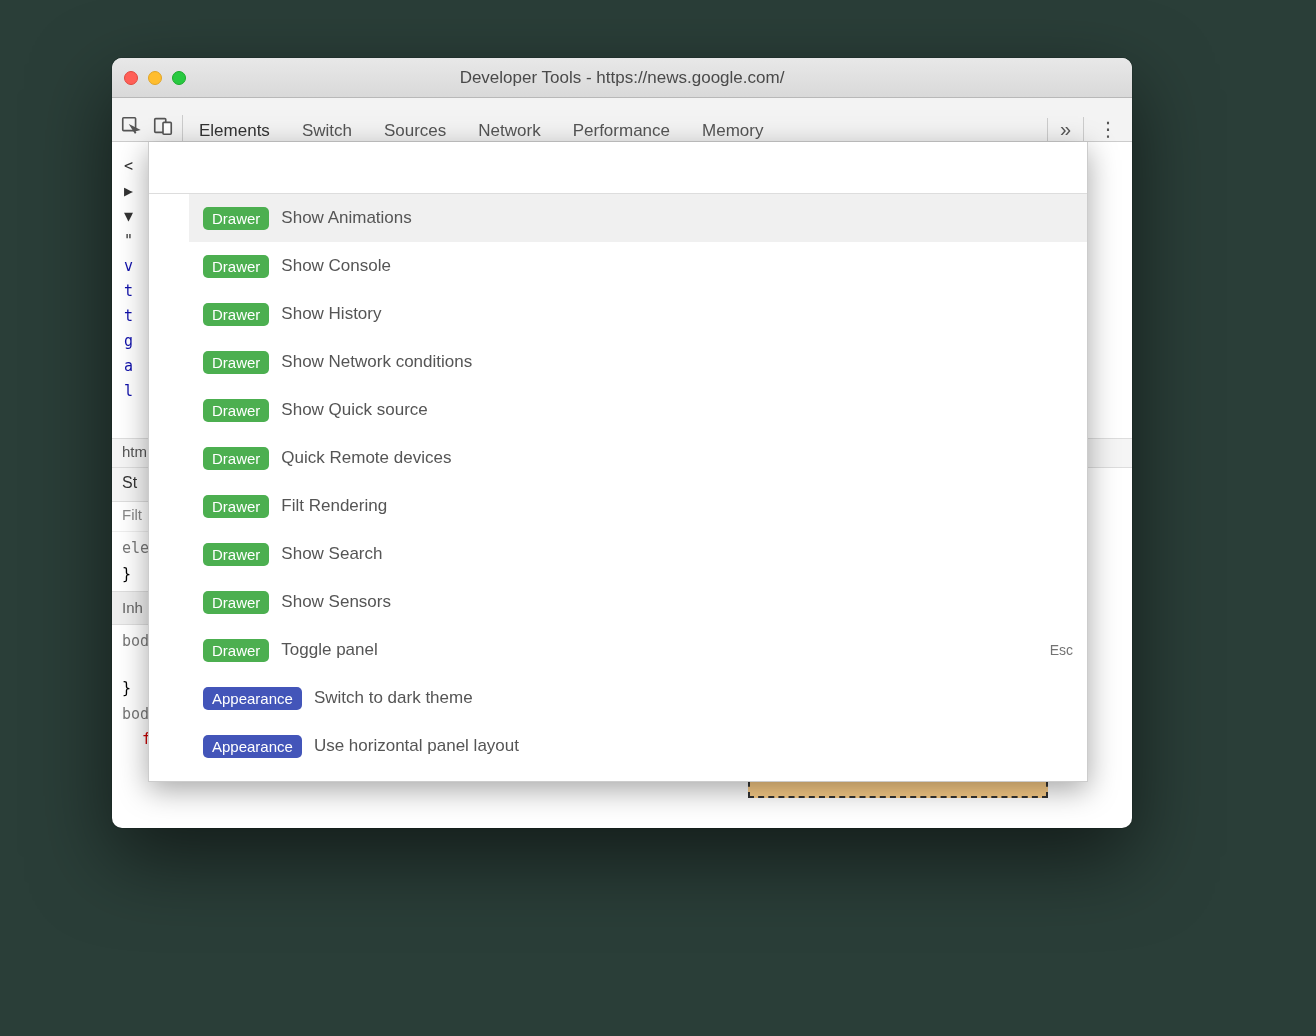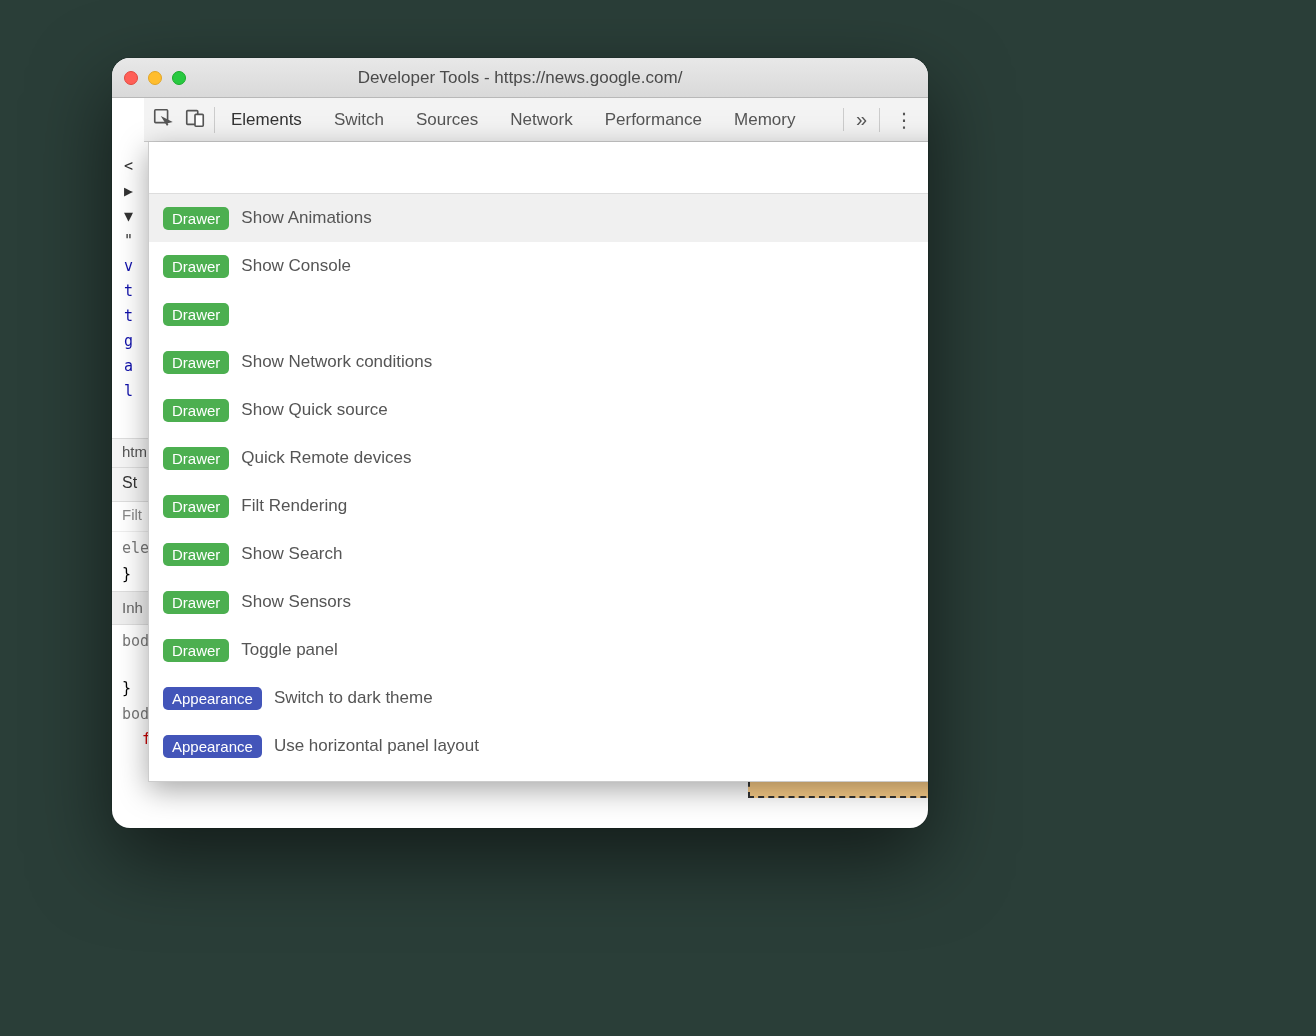--- a/index.html
+++ b/index.html
@@ -8,24 +8,24 @@
     font-family: -apple-system, BlinkMacSystemFont, "Segoe UI", Helvetica, Arial, sans-serif;
     width: 1316px;
     height: 1036px;
     position: relative;
     overflow: hidden;
   }
   .window {
     position: absolute;
     top: 58px;
     left: 112px;
-    width: 816px;
+    width: 1020px;
     height: 770px;
     background: #fff;
-    border-radius: 18px;
+    border-radius: 10px;
     box-shadow: 0 30px 80px rgba(0,0,0,0.55), 0 0 0 1px rgba(0,0,0,0.1);
     overflow: hidden;
   }
   .titlebar {
     height: 40px;
     background: linear-gradient(#e8e8e8, #d9d9d9);
     border-bottom: 1px solid #b8b8b8;
     display: flex;
     align-items: center;
     padding: 0 12px;
@@ -41,23 +41,22 @@
     left: 0; right: 0;
     text-align: center;
     font-size: 17px;
     color: #4a4a4a;
     pointer-events: none;
   }
   .toolbar {
     height: 44px;
     border-bottom: 1px solid #ccc;
     display: flex;
-    align-items: center;
+    align-items: flex-end;
     background: #f3f3f3;
-    margin-left: 32px;
   }
   .tool-icons {
     display: flex;
     align-items: center;
     padding: 0 8px;
     gap: 10px;
     border-right: 1px solid #ccc;
   }
   .tool-icons svg { width: 22px; height: 22px; }
   .tabs {
@@ -222,20 +221,21 @@
     flex: 1;
     overflow: auto;
   }
   .cmd-item {
     display: flex;
     align-items: center;
     height: 48px;
     padding: 0 14px;
     gap: 12px;
     cursor: pointer;
+    margin-left: 40px;
   }
   .cmd-item.selected { background: #f0f0f0; }
   .badge {
     display: inline-flex;
     align-items: center;
     padding: 3px 9px;
     border-radius: 5px;
     color: #fff;
     font-size: 15px;
     font-weight: 500;
@@ -333,20 +333,21 @@
           <span class="cmd-label">Show Animations</span>
           <span class="cmd-shortcut"></span>
         </div>
         <div class="cmd-item">
           <span class="badge drawer">Drawer</span>
           <span class="cmd-label">Show Console</span>
           <span class="cmd-shortcut"></span>
         </div>
         <div class="cmd-item">
           <span class="badge drawer">Drawer</span>
+          <span class="cmd-label">Show History</span>
           <span class="cmd-shortcut"></span>
         </div>
         <div class="cmd-item">
           <span class="badge drawer">Drawer</span>
           <span class="cmd-label">Show Network conditions</span>
           <span class="cmd-shortcut"></span>
         </div>
         <div class="cmd-item">
           <span class="badge drawer">Drawer</span>
           <span class="cmd-label">Show Quick source</span>

